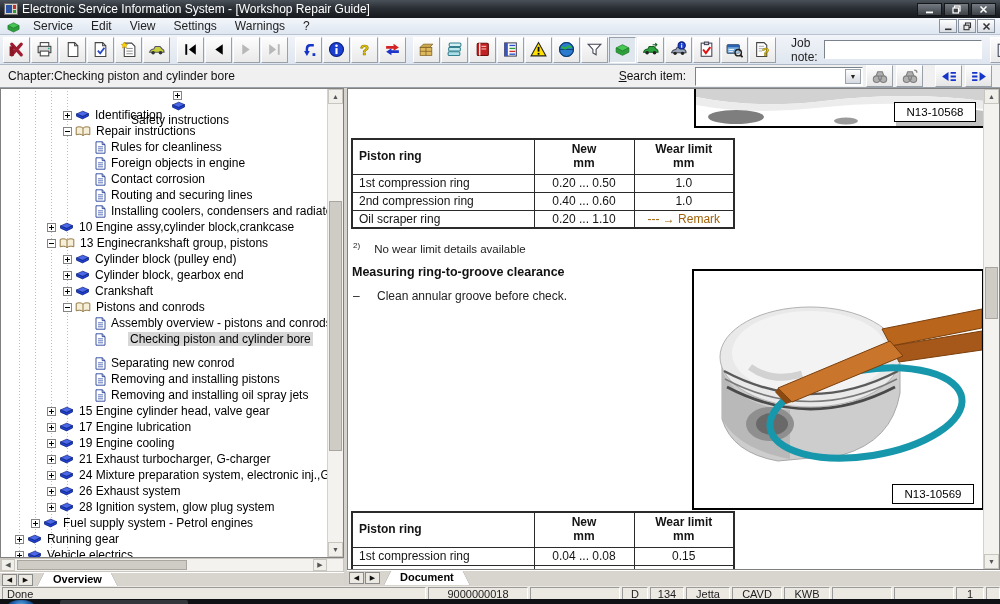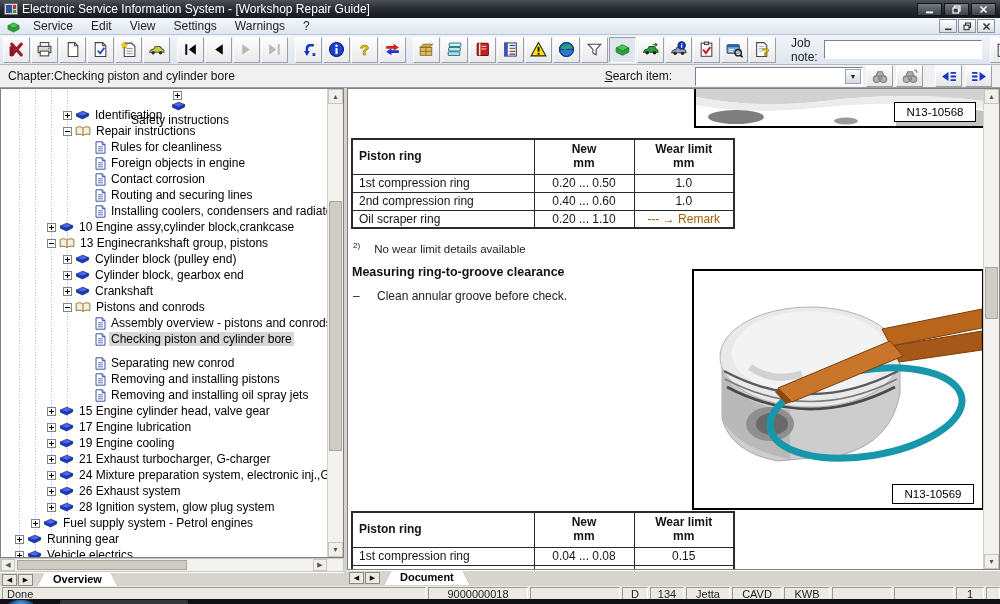--- a/index.html
+++ b/index.html
@@ -38,21 +38,21 @@
   #jobnote-area { display:flex; align-items:center; margin-left:14px; }
   #jobnote-area label { font-size:12px; color:#222; margin-right:6px; }
   #jobnote-input { width:158px; height:19px; background:#fff;
     border:1px solid; border-color:#7a828c #fff #fff #7a828c; font-size:12px; padding:0 3px; }
 
   
   #chapterbar { position:absolute; left:0; top:65px; width:1000px; height:23px;
     background:#f0f0f0; border-bottom:1px solid #9aa0a8; display:flex; align-items:center; padding:0 8px; }
   #chapter-text { font-size:12px; color:#111; }
   #search-area { margin-left:auto; display:flex; align-items:center; gap:3px; }
-  #search-label { font-size:12px; color:#111; margin-right:20px; }
+  #search-label { font-size:12px; color:#111; margin-right:6px; }
   #search-combo { width:168px; height:19px; background:#fff; border:1px solid;
     border-color:#7a828c #fff #fff #7a828c; display:flex; align-items:center; }
   #search-combo .cvalue { flex:1; font-size:12px; padding:0 3px; }
   #search-combo .carrow { width:16px; height:15px; margin-right:1px; background:linear-gradient(#fefefe,#d5dae0);
     border:1px solid #9aa2ac; font-size:7px; display:flex; align-items:center; justify-content:center; color:#222; }
   .cbtn { width:27px; height:22px; display:flex; align-items:center; justify-content:center;
     background:linear-gradient(#fdfdfd,#e6e6e6); border:1px solid; border-color:#fff #98a0aa #98a0aa #fff; }
 
   
   #workspace { position:absolute; left:0; top:88px; width:1000px; height:498px; background:#d6d3ce; }
@@ -587,21 +587,21 @@
           <span class="tree-label">Pistons and conrods</span>
         </div>
         <div class="tree-row" style="padding-left: 94px;">
           <svg width="11" height="13" viewBox="0 0 11 13">
             <path d="M1 0.8 7.2 0.8 10 3.6 10 12.2 1 12.2 Z" fill="#fff" stroke="#28429a" stroke-width="0.9"></path>
             <path d="M7.2 0.8 7.2 3.6 10 3.6" fill="none" stroke="#28429a" stroke-width="0.9"></path>
             <path d="M3 5.8 8 5.8 M3 7.8 8 7.8 M3 9.8 8 9.8" stroke="#3a55b0" stroke-width="0.8"></path>
           </svg>
           <span class="tree-label">Assembly overview - pistons and conrods</span>
         </div>
-        <div class="tree-row" style="padding-left: 94px;">
+        <div class="tree-row" style="padding-left: 94px; gap: 19px;">
           <svg width="11" height="13" viewBox="0 0 11 13">
             <path d="M1 0.8 7.2 0.8 10 3.6 10 12.2 1 12.2 Z" fill="#fff" stroke="#28429a" stroke-width="0.9"></path>
             <path d="M7.2 0.8 7.2 3.6 10 3.6" fill="none" stroke="#28429a" stroke-width="0.9"></path>
             <path d="M3 5.8 8 5.8 M3 7.8 8 7.8 M3 9.8 8 9.8" stroke="#3a55b0" stroke-width="0.8"></path>
           </svg>
           <span class="tree-label selected">Checking piston and cylinder bore</span>
         </div>
         <div class="tree-row" style="padding-left: 94px; margin-top: 8px;">
           <svg width="11" height="13" viewBox="0 0 11 13">
             <path d="M1 0.8 7.2 0.8 10 3.6 10 12.2 1 12.2 Z" fill="#fff" stroke="#28429a" stroke-width="0.9"></path>

